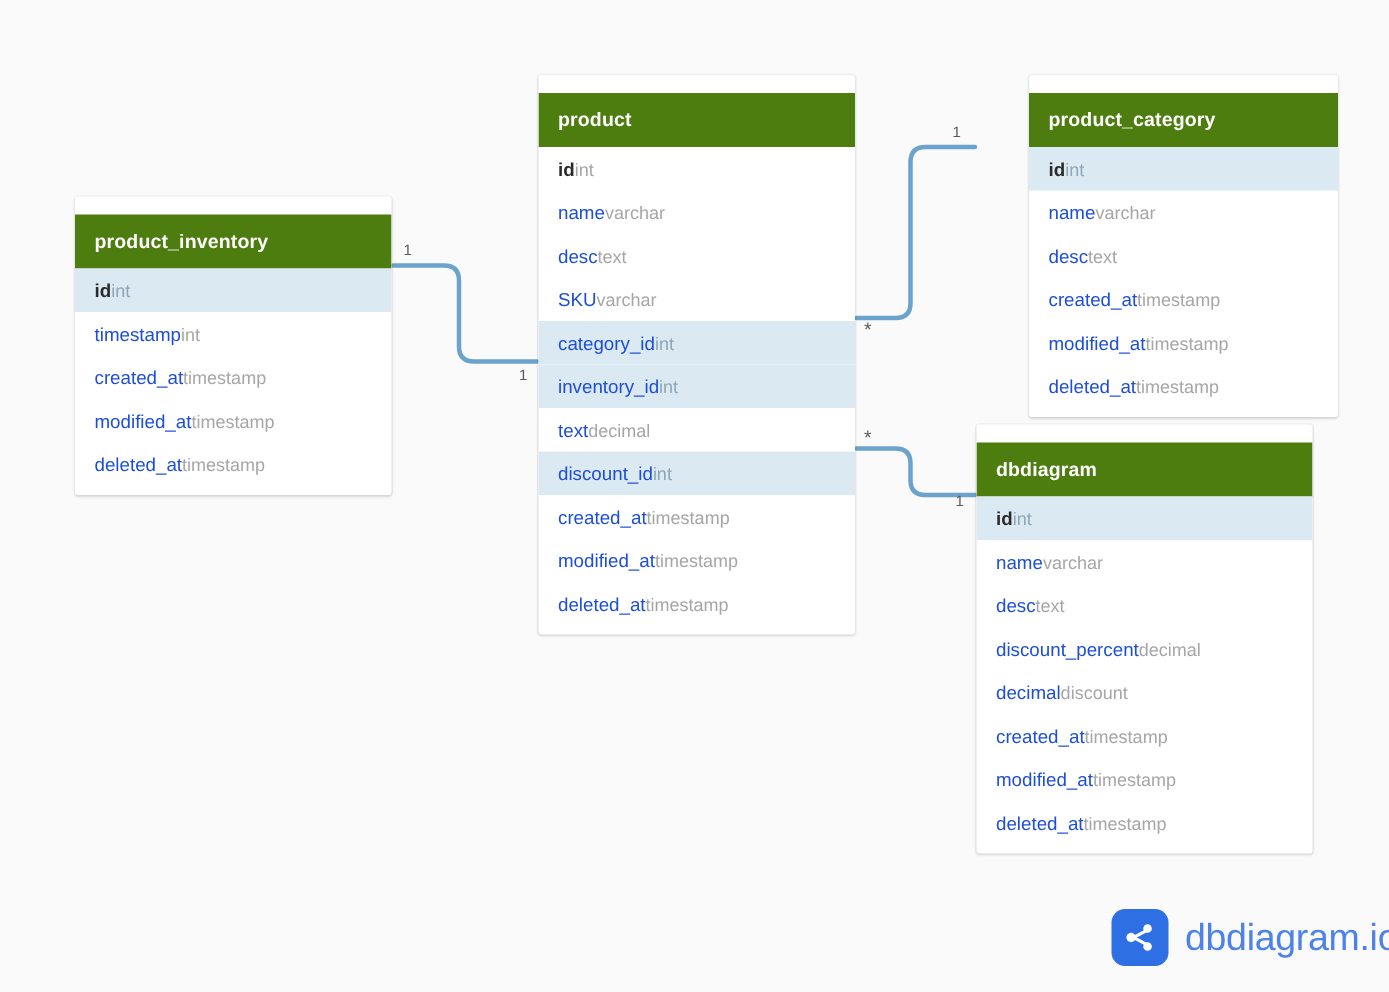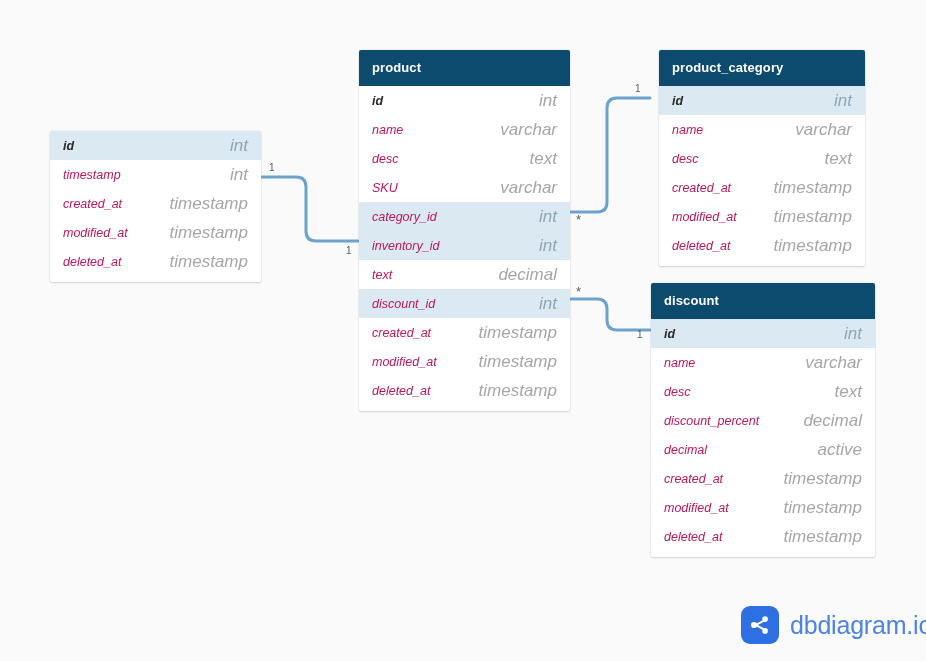--- a/index.html
+++ b/index.html
@@ -56,55 +56,54 @@
   
   .table-card {
     position: absolute;
     z-index: 2;
     background: #ffffff;
     box-shadow: 0 1px 2px rgba(0,0,0,0.13), 0 0 0 1px rgba(0,0,0,0.03);
     border-radius: 2px;
     overflow: hidden;
   }
   .table-header {
-    background: #0c4a6e;
+    background: #4d7c0f;
     color: #ffffff;
     font-size: 13px;
     font-weight: bold;
     padding: 10px 13px 11px 13px;
     letter-spacing: .1px;
+    margin-top: 12px;
   }
   .table-body {
     padding-bottom: 6px;
   }
   .field-row {
     display: flex;
     align-items: center;
-    justify-content: space-between;
     height: 29px;
     padding: 0 13px;
     font-size: 12.5px;
     box-sizing: border-box;
-    font-style: italic;
   }
   .field-row.highlight {
     background: #dbe9f3;
   }
   .field-name {
-    color: #be185d;
+    color: #1d4ed8;
     white-space: nowrap;
   }
   .field-row.pk .field-name {
     color: #2b2b2b;
     font-weight: bold;
   }
   .field-type {
     color: #a6a6a6;
     white-space: nowrap;
-    font-size: 17px;
+    font-size: 12px;
   }
   .field-row.highlight .field-type {
     color: #8fa6b5;
   }
 
   
   #brand {
     position: absolute;
     left: 741px;
     top: 606px;
@@ -146,20 +145,21 @@
   <div class="conn-label" style="left:269px; top:163px;">1</div>
   <div class="conn-label" style="left:346px; top:246px;">1</div>
 
   <div class="conn-label star" style="left:576px; top:213px;">*</div>
   <div class="conn-label" style="left:635px; top:84px;">1</div>
 
   <div class="conn-label star" style="left:576px; top:285px;">*</div>
   <div class="conn-label" style="left:637px; top:330px;">1</div>
 
   <div class="table-card" id="tbl-product_inventory" style="left:50px; top:131px; width:211px;">
+    <div class="table-header">product_inventory</div>
     <div class="table-body">
         <div class="field-row highlight pk">
           <span class="field-name">id</span>
           <span class="field-type">int</span>
         </div>
         <div class="field-row">
           <span class="field-name">timestamp</span>
           <span class="field-type">int</span>
         </div>
         <div class="field-row">
@@ -220,21 +220,21 @@
           <span class="field-name">modified_at</span>
           <span class="field-type">timestamp</span>
         </div>
         <div class="field-row">
           <span class="field-name">deleted_at</span>
           <span class="field-type">timestamp</span>
         </div>
       </div>
   </div>
 
-  <div class="table-card" id="tbl-product_category" style="left:659px; top:50px; width:206px;">
+  <div class="table-card" id="tbl-product_category" style="left:686px; top:50px; width:206px;">
     <div class="table-header">product_category</div>
     <div class="table-body">
         <div class="field-row highlight pk">
           <span class="field-name">id</span>
           <span class="field-type">int</span>
         </div>
         <div class="field-row">
           <span class="field-name">name</span>
           <span class="field-type">varchar</span>
         </div>
@@ -251,41 +251,41 @@
           <span class="field-type">timestamp</span>
         </div>
         <div class="field-row">
           <span class="field-name">deleted_at</span>
           <span class="field-type">timestamp</span>
         </div>
       </div>
   </div>
 
   <div class="table-card" id="tbl-discount" style="left:651px; top:283px; width:224px;">
-    <div class="table-header">discount</div>
+    <div class="table-header">dbdiagram</div>
     <div class="table-body">
         <div class="field-row highlight pk">
           <span class="field-name">id</span>
           <span class="field-type">int</span>
         </div>
         <div class="field-row">
           <span class="field-name">name</span>
           <span class="field-type">varchar</span>
         </div>
         <div class="field-row">
           <span class="field-name">desc</span>
           <span class="field-type">text</span>
         </div>
         <div class="field-row">
           <span class="field-name">discount_percent</span>
           <span class="field-type">decimal</span>
         </div>
         <div class="field-row">
           <span class="field-name">decimal</span>
-          <span class="field-type">active</span>
+          <span class="field-type">discount</span>
         </div>
         <div class="field-row">
           <span class="field-name">created_at</span>
           <span class="field-type">timestamp</span>
         </div>
         <div class="field-row">
           <span class="field-name">modified_at</span>
           <span class="field-type">timestamp</span>
         </div>
         <div class="field-row">

